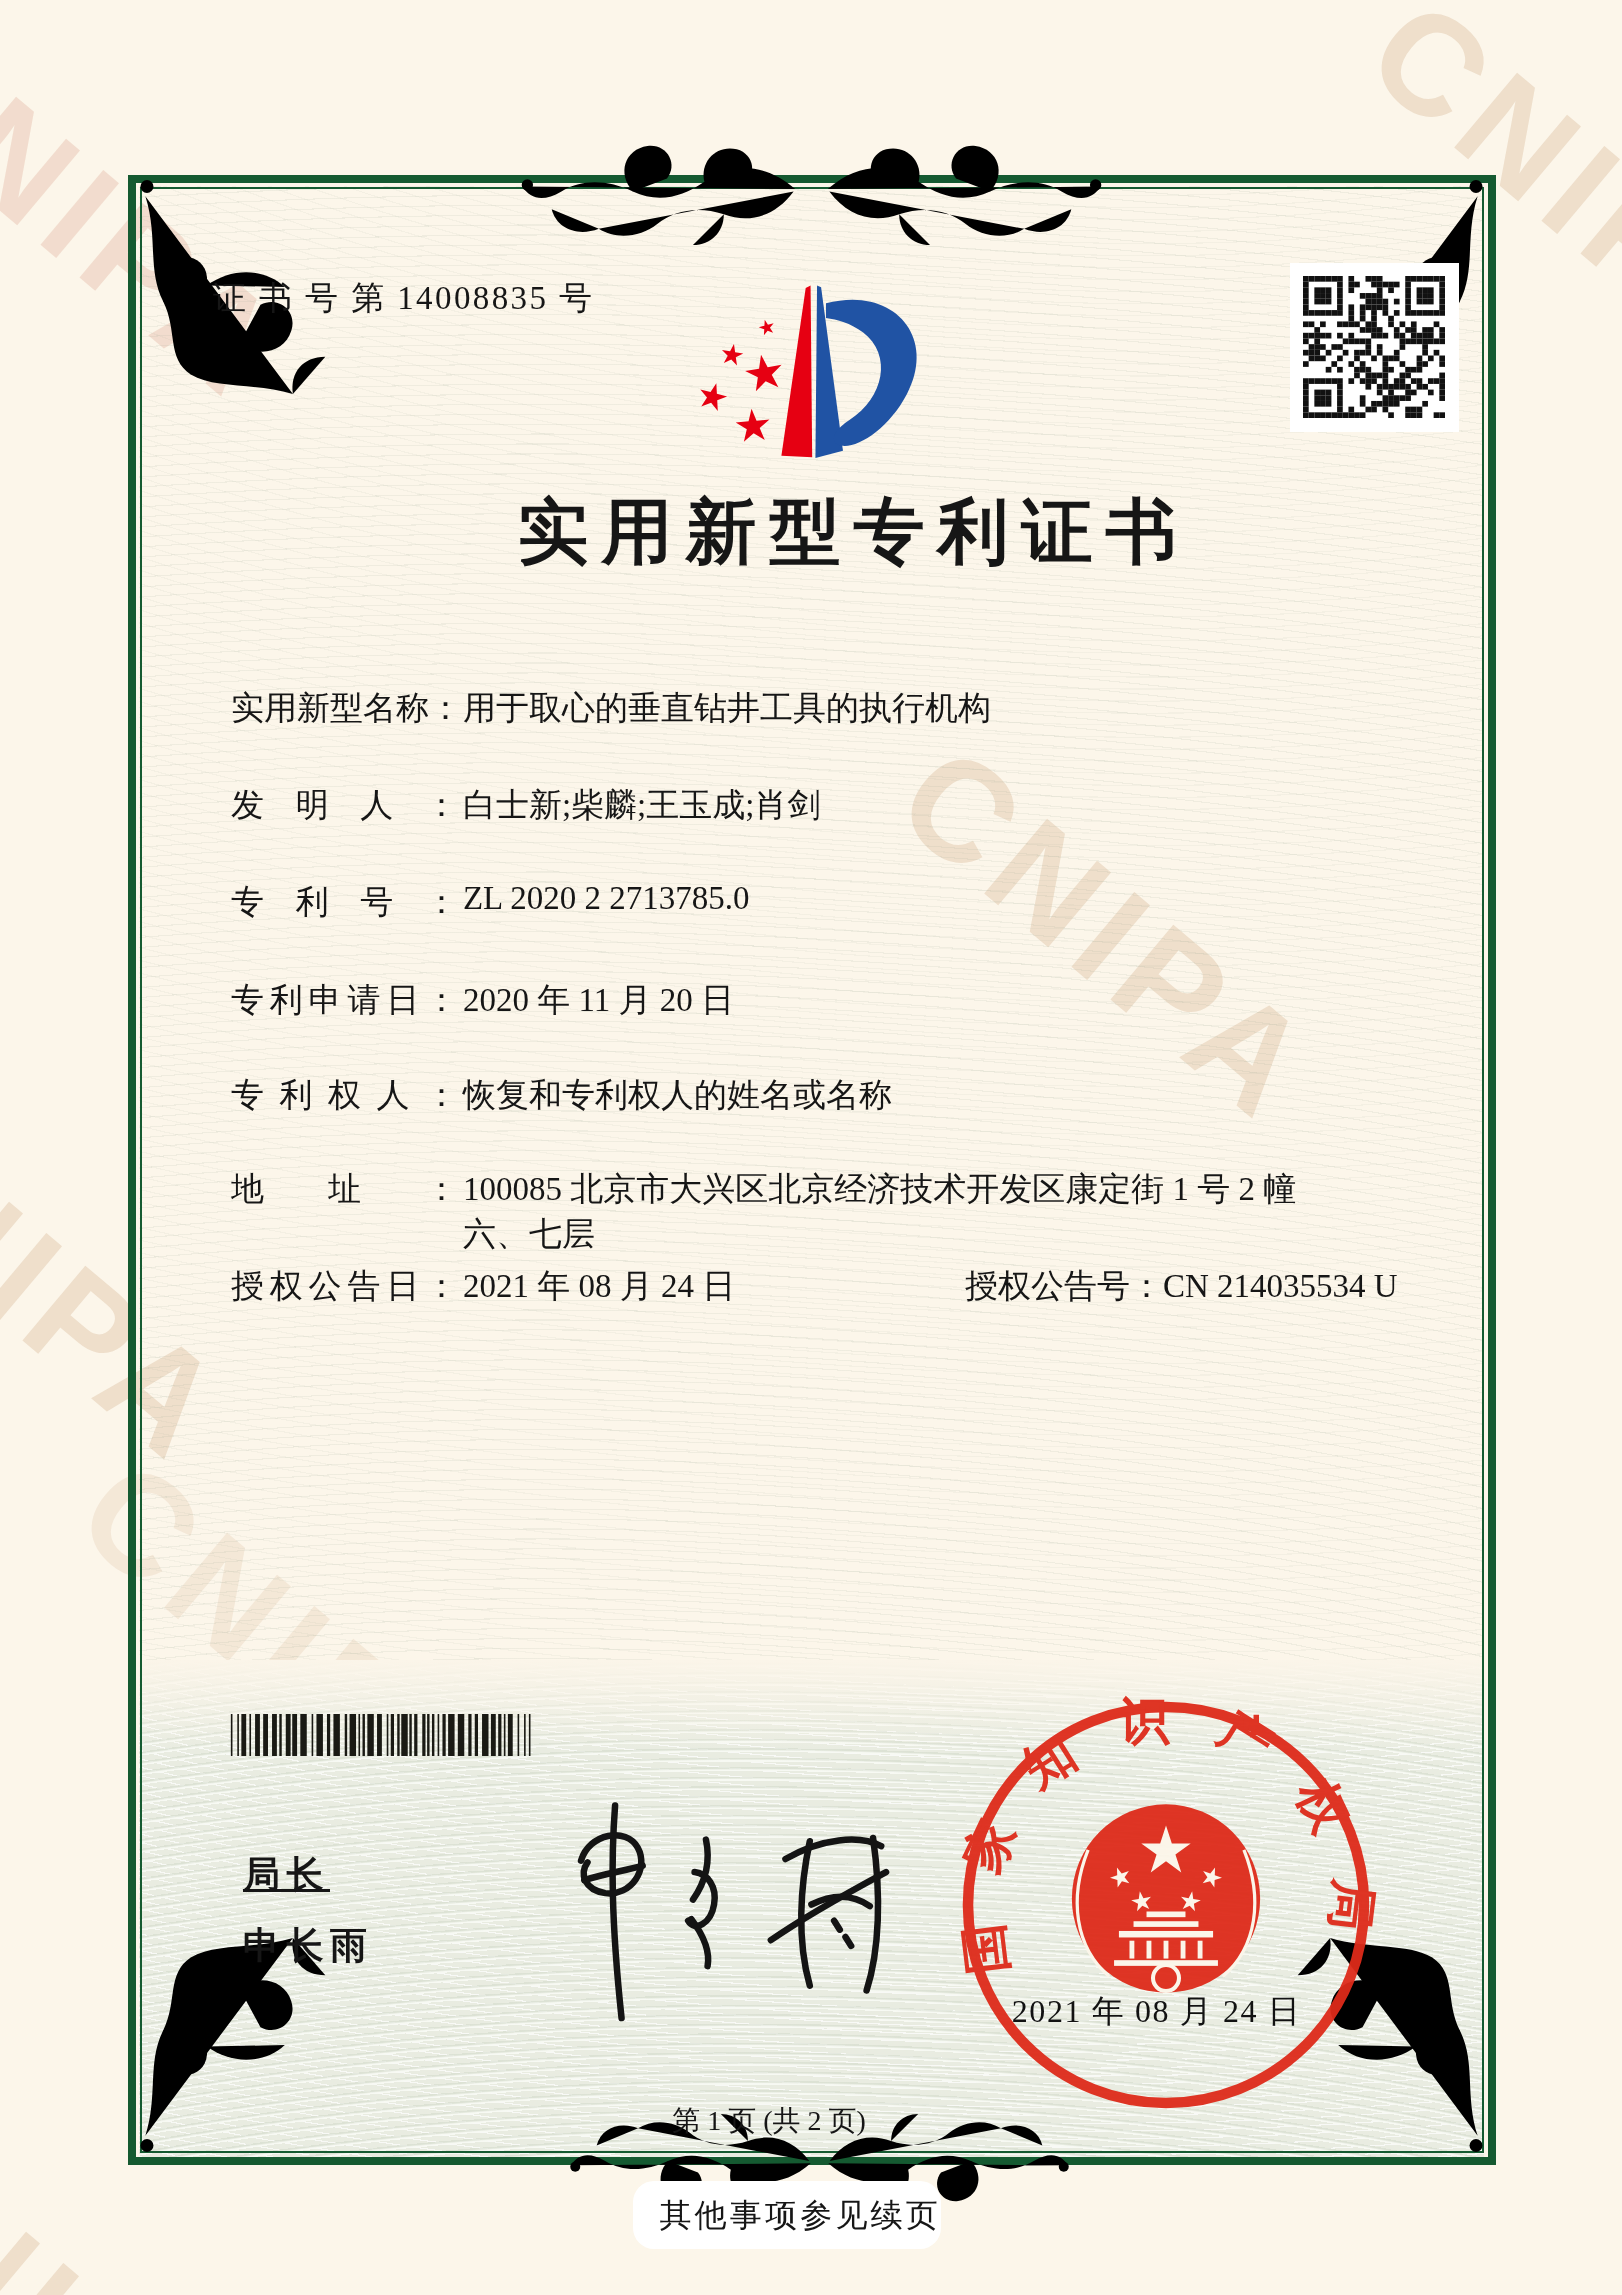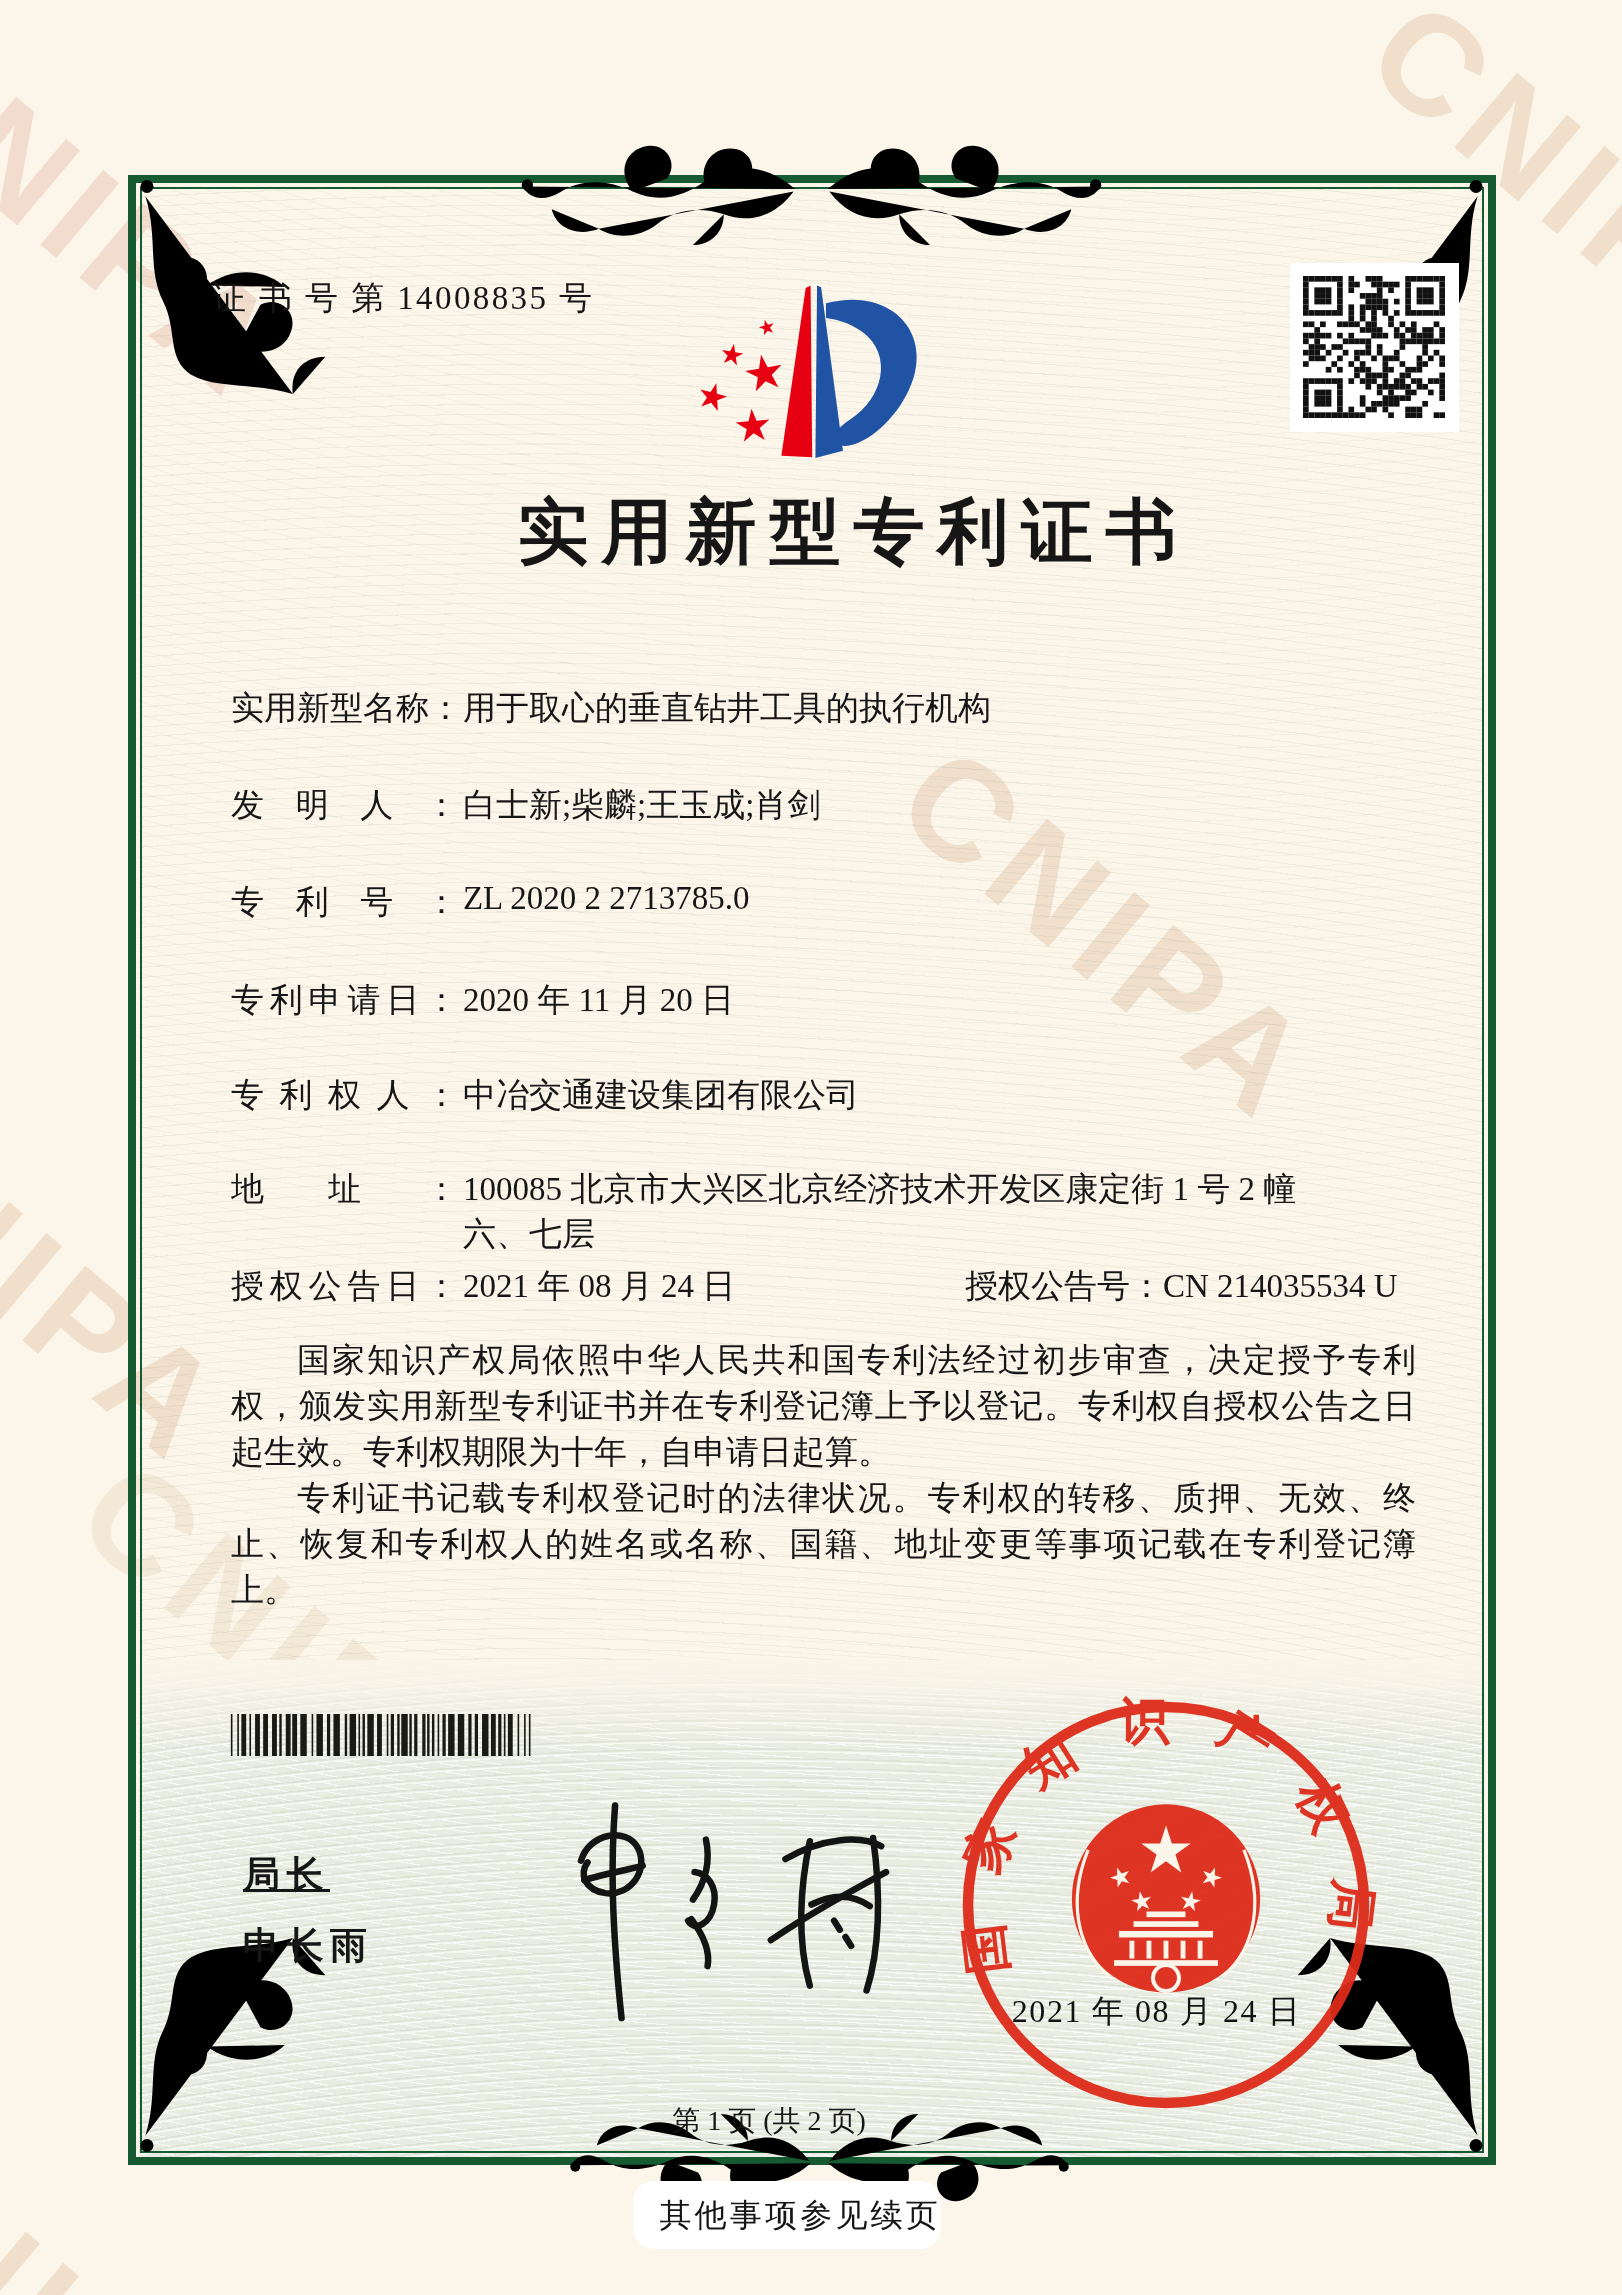--- a/index.html
+++ b/index.html
@@ -502,35 +502,31 @@
   <div class="frow" style="top:783px">
     <span class="flabel">发明人：</span><span class="fvalue">白士新;柴麟;王玉成;肖剑</span>
   </div>
   <div class="frow" style="top:880px">
     <span class="flabel">专利号：</span><span class="fvalue">ZL 2020 2 2713785.0</span>
   </div>
   <div class="frow" style="top:978px">
     <span class="flabel">专利申请日：</span><span class="fvalue">2020 年 11 月 20 日</span>
   </div>
   <div class="frow" style="top:1073px">
-    <span class="flabel">专利权人：</span><span class="fvalue">中冶交通建设集团有限公司</span>
+    <span class="flabel">专利权人：</span><span class="fvalue">恢复和专利权人的姓名或名称</span>
   </div>
   <div class="frow" style="top:1167px">
     <span class="flabel">地址：</span><span class="fvalue">100085 北京市大兴区北京经济技术开发区康定街 1 号 2 幢</span>
   </div>
   <div class="addr2" style="top:1212px">六、七层</div>
   <div class="frow" style="top:1264px">
     <span class="flabel">授权公告日：</span><span class="fvalue">2021 年 08 月 24 日</span>
     <span class="grant-no"><span>授权公告号：</span><span>CN 214035534 U</span></span>
   </div>
 
-  <div class="paras">
-    <p>国家知识产权局依照中华人民共和国专利法经过初步审查，决定授予专利权，颁发实用新型专利证书并在专利登记簿上予以登记。专利权自授权公告之日起生效。专利权期限为十年，自申请日起算。</p>
-    <p>专利证书记载专利权登记时的法律状况。专利权的转移、质押、无效、终止、恢复和专利权人的姓名或名称、国籍、地址变更等事项记载在专利登记簿上。</p>
-  </div>
 
   <svg class="barcode" id="barcode-svg" width="307" height="42" viewBox="0 0 378 52">
       <rect x="0" y="0" width="2" height="52" fill="#1a1a14"></rect>
       <rect x="8" y="0" width="2" height="52" fill="#1a1a14"></rect>
       <rect x="13" y="0" width="6" height="52" fill="#1a1a14"></rect>
       <rect x="23" y="0" width="2" height="52" fill="#1a1a14"></rect>
       <rect x="30" y="0" width="6" height="52" fill="#1a1a14"></rect>
       <rect x="40" y="0" width="6" height="52" fill="#1a1a14"></rect>
       <rect x="51" y="0" width="6" height="52" fill="#1a1a14"></rect>
       <rect x="60" y="0" width="3" height="52" fill="#1a1a14"></rect>

